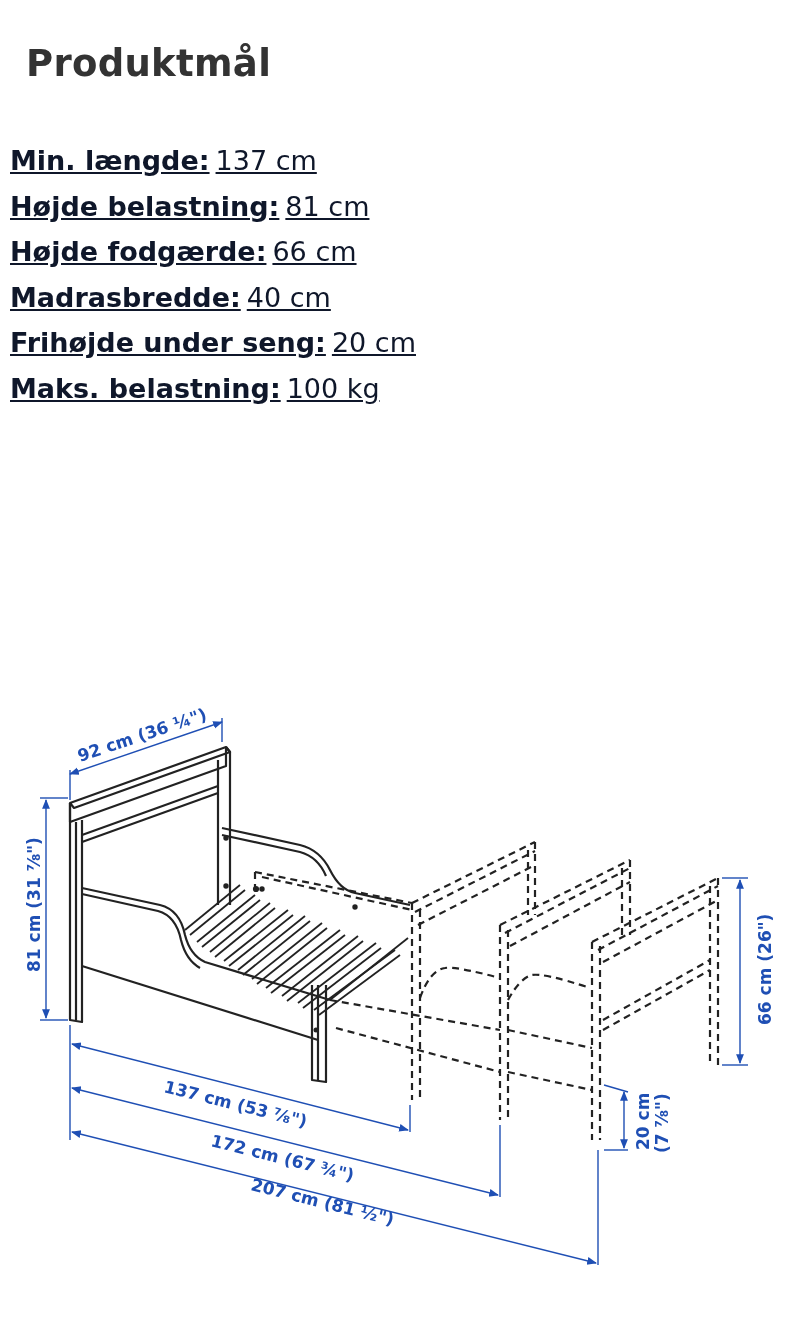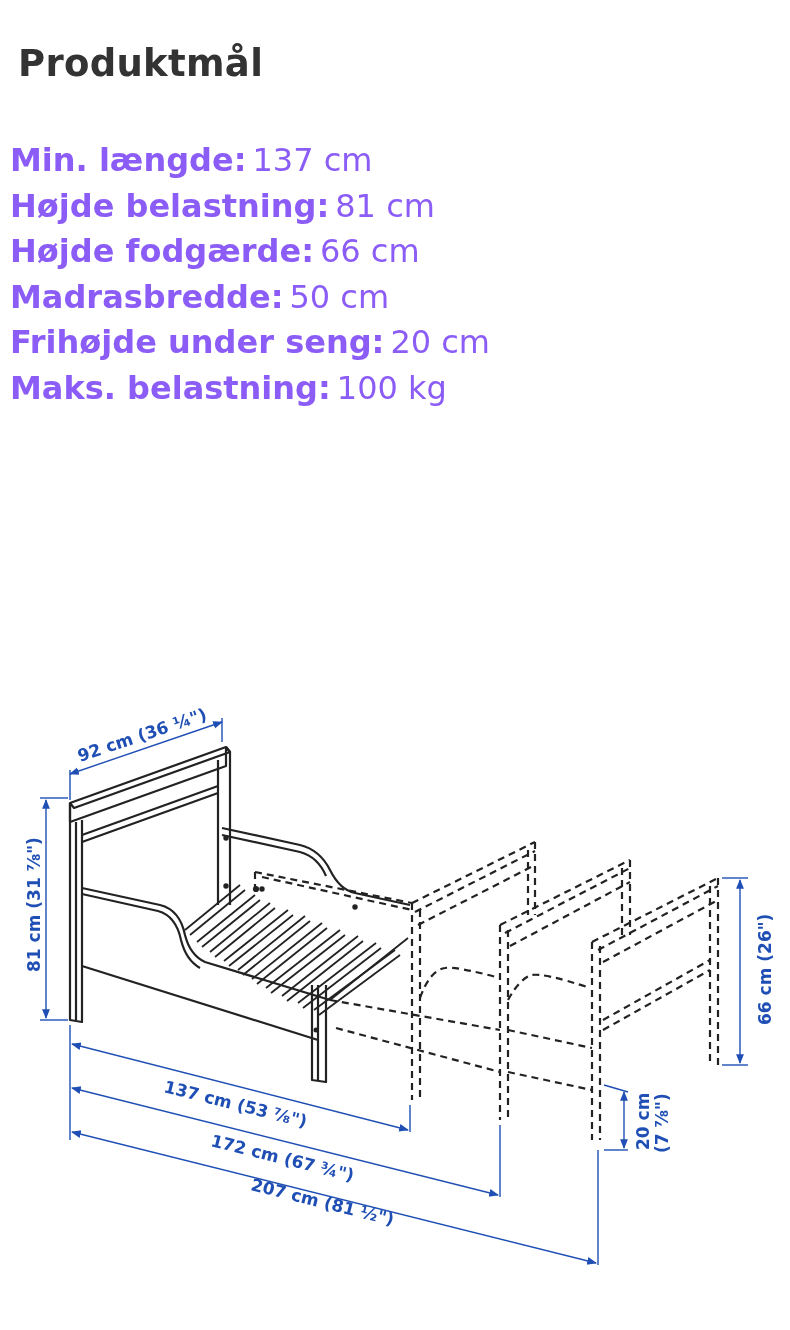--- a/index.html
+++ b/index.html
@@ -10,42 +10,43 @@
   body {
     width: 790px;
     height: 1330px;
     position: relative;
     overflow: hidden;
     font-family: "DejaVu Sans", "Liberation Sans", sans-serif;
     color: #333333;
   }
   .page-title {
     position: absolute;
-    left: 18px;
+    left: 26px;
     top: 42px;
     margin: 0;
     font-size: 37px;
     font-weight: bold;
     color: #333333;
     letter-spacing: 0.3px;
   }
   .spec-list {
     position: absolute;
     left: 10px;
     top: 138px;
     margin: 0;
     padding: 0;
     list-style: none;
   }
   .spec-row {
-    font-size: 32px;
+    font-size: 27px;
     line-height: 45.5px;
     height: 45.5px;
     white-space: nowrap;
-    color: #8b5cf6;
+    color: #0f172a;
+    text-decoration: underline;
   }
   .spec-label {
     font-weight: bold;
   }
   .spec-value {
     font-weight: normal;
     margin-left: 6px;
   }
   .diagram {
     position: absolute;
@@ -73,21 +74,21 @@
   <li class="spec-row">
     <span class="spec-label">Min. længde:</span><span class="spec-value">137 cm</span>
   </li>
   <li class="spec-row">
     <span class="spec-label">Højde belastning:</span><span class="spec-value">81 cm</span>
   </li>
   <li class="spec-row">
     <span class="spec-label">Højde fodgærde:</span><span class="spec-value">66 cm</span>
   </li>
   <li class="spec-row">
-    <span class="spec-label">Madrasbredde:</span><span class="spec-value">50 cm</span>
+    <span class="spec-label">Madrasbredde:</span><span class="spec-value">40 cm</span>
   </li>
   <li class="spec-row">
     <span class="spec-label">Frihøjde under seng:</span><span class="spec-value">20 cm</span>
   </li>
   <li class="spec-row">
     <span class="spec-label">Maks. belastning:</span><span class="spec-value">100 kg</span>
   </li>
 </ul>
 
 <div class="diagram">

